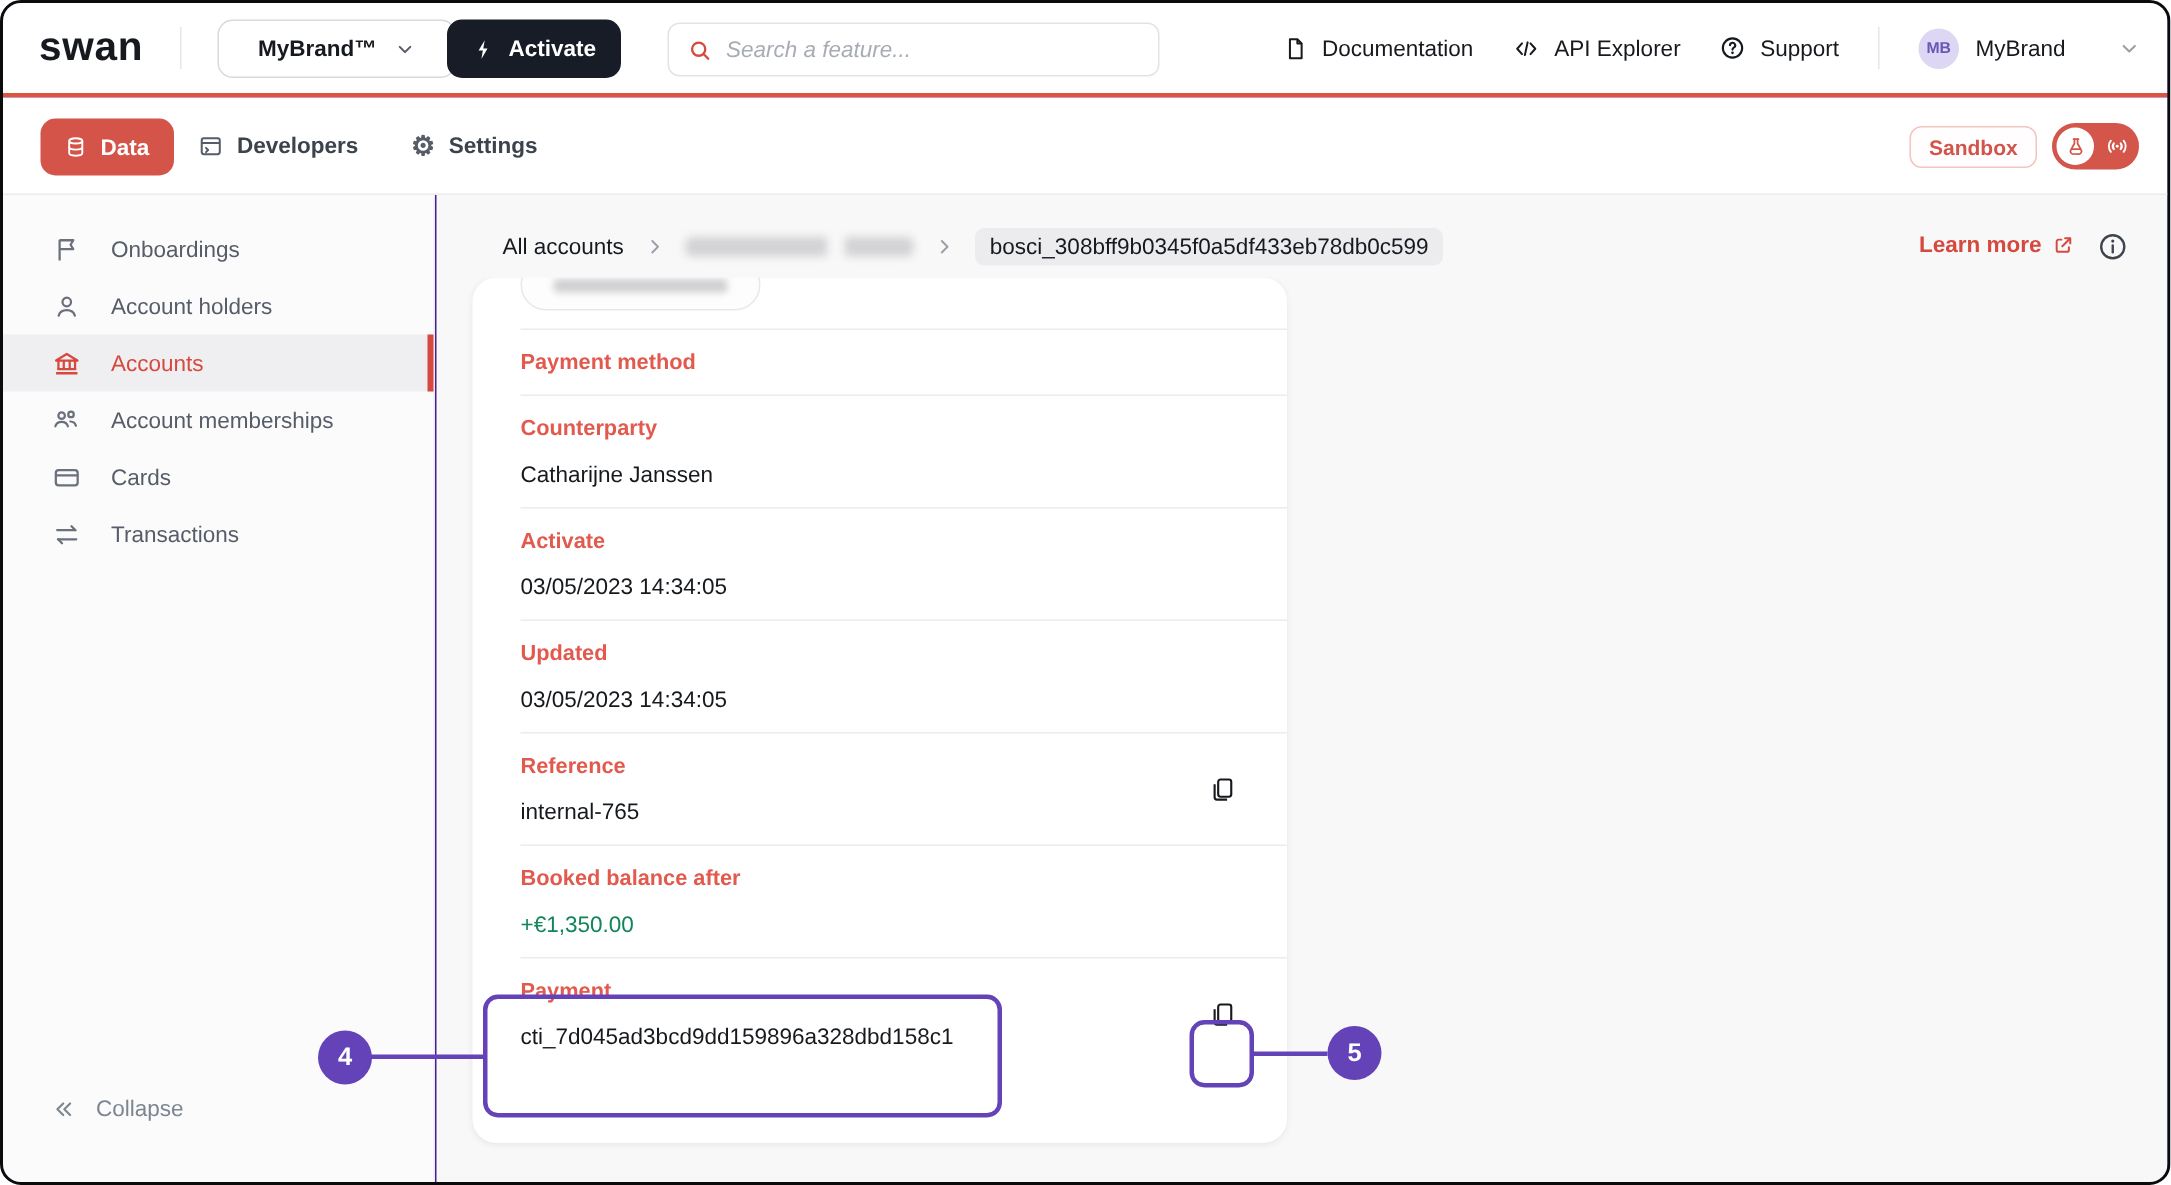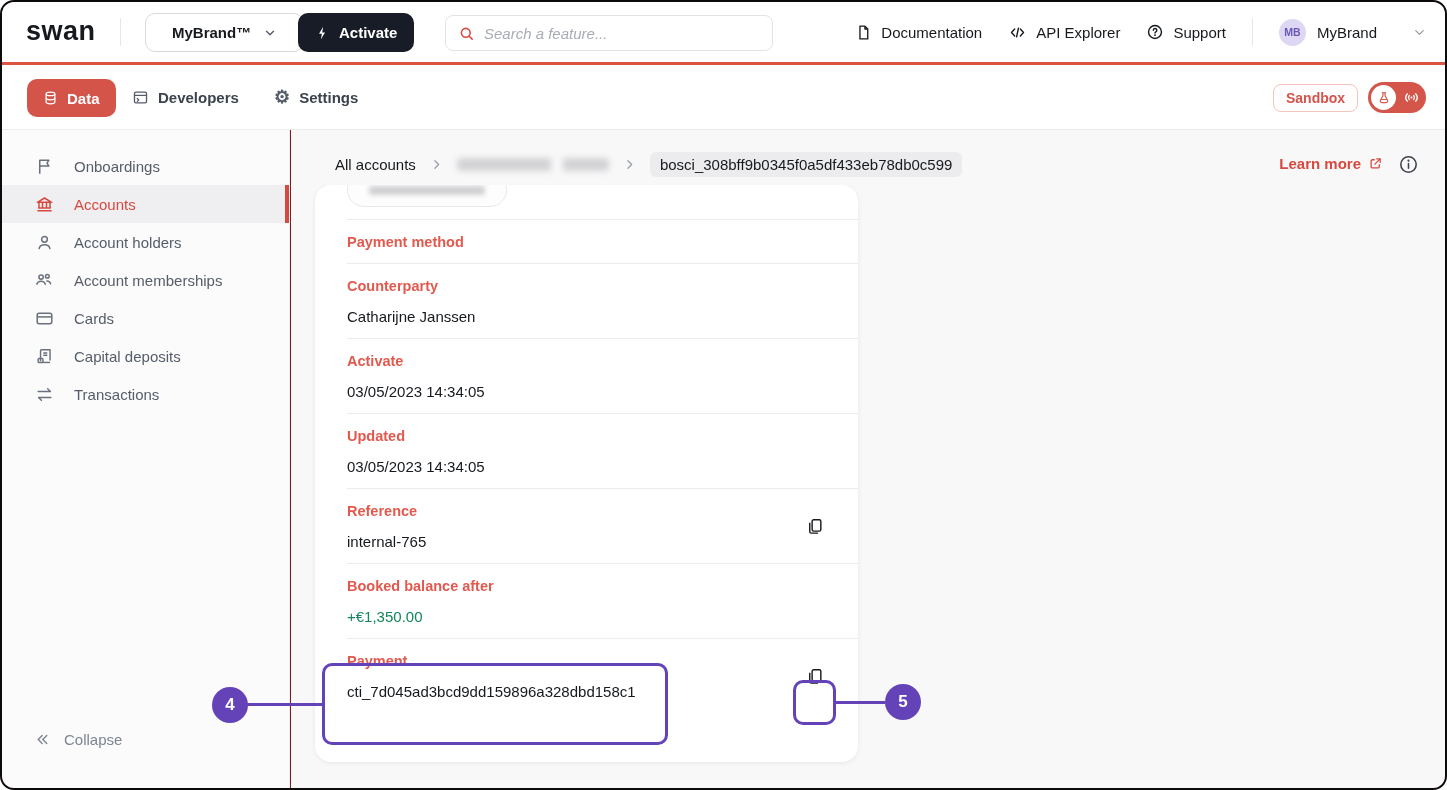--- a/index.html
+++ b/index.html
@@ -1,18 +1,18 @@
 <!DOCTYPE html>
 <html><head>
 <meta charset="utf-8">
 <style>
   * { margin:0; padding:0; box-sizing:border-box; }
   html,body { background:#fff; font-family:"Liberation Sans", sans-serif; }
   .frame { position:relative; width:1447px; height:790px; border:2px solid #0b0b0b;
-           border-radius:14px; overflow:hidden; background:#7f1d1d; }
+           border-radius:14px; overflow:hidden; background:#4c1d95; }
 
   
   .header { position:absolute; left:0; top:0; width:100%; height:60px; background:#fff; }
   .logo { position:absolute; left:24px; top:14px; font-size:27px; font-weight:700;
           letter-spacing:.5px; color:#16191d; }
   .hdr-vdiv { position:absolute; left:118px; top:16px; width:1px; height:28px; background:#e6e6e8; }
   .brand-btn { position:absolute; left:143px; top:11px; height:39px; padding:0 26px;
                border:1px solid #d9d9dc; border-radius:10px; background:#fff;
                display:flex; align-items:center; gap:12px; font-size:15px; font-weight:700; color:#16191d; cursor:pointer; }
   .activate-btn { position:absolute; left:296px; top:11px; height:39px; padding:0 17px;
@@ -252,70 +252,59 @@
     <div class="side-list">
       <div class="side-item">
         <span class="sicon">
           <svg width="19" height="19" viewBox="0 0 24 24" fill="none" stroke="currentColor" stroke-width="1.9" stroke-linejoin="round">
               <path d="M6 21V3.5"></path>
               <path d="M6 4h11.5l-2.3 3.8 2.3 3.7H6"></path>
             </svg>
         </span>
         <span>Onboardings</span>
       </div>
+      <div class="side-item">
+        <span class="sicon">
+          <svg width="19" height="19" viewBox="0 0 24 24" fill="none" stroke="currentColor" stroke-width="1.9" stroke-linecap="round">
+              <circle cx="12" cy="8" r="3.6"></circle>
+              <path d="M5.2 19.5c.9-3.3 3.7-4.6 6.8-4.6s5.9 1.3 6.8 4.6"></path>
+            </svg>
+        </span>
+        <span>Account holders</span>
+      </div>
       <div class="side-item active">
         <span class="sicon">
           <svg width="19" height="19" viewBox="0 0 24 24" fill="none" stroke="currentColor" stroke-width="1.9" stroke-linejoin="round">
               <path d="M3 9.3L12 3.8l9 5.5H3z"></path>
               <path d="M5 9.3v7.2M9.5 9.3v7.2M14.5 9.3v7.2M19 9.3v7.2"></path>
               <path d="M4 16.5h16"></path>
               <path d="M3 20h18"></path>
             </svg>
         </span>
         <span>Accounts</span>
       </div>
       <div class="side-item">
         <span class="sicon">
-          <svg width="19" height="19" viewBox="0 0 24 24" fill="none" stroke="currentColor" stroke-width="1.9" stroke-linecap="round">
-              <circle cx="12" cy="8" r="3.6"></circle>
-              <path d="M5.2 19.5c.9-3.3 3.7-4.6 6.8-4.6s5.9 1.3 6.8 4.6"></path>
-            </svg>
-        </span>
-        <span>Account holders</span>
-      </div>
-      <div class="side-item">
-        <span class="sicon">
           <svg width="20" height="20" viewBox="0 0 24 24" fill="none" stroke="currentColor" stroke-width="1.8" stroke-linecap="round">
               <circle cx="8.5" cy="8.5" r="2.6"></circle>
               <circle cx="16" cy="7.5" r="2.2"></circle>
               <path d="M3.5 17c.7-2.6 2.8-3.6 5-3.6s4.3 1 5 3.6"></path>
               <path d="M15.5 13.2c2 .1 3.8 1 4.4 3.3"></path>
             </svg>
         </span>
         <span>Account memberships</span>
       </div>
       <div class="side-item">
         <span class="sicon">
           <svg width="19" height="19" viewBox="0 0 24 24" fill="none" stroke="currentColor" stroke-width="1.9">
               <rect x="2.8" y="5.5" width="18.4" height="13" rx="2.4"></rect>
               <path d="M2.8 10h18.4"></path>
             </svg>
         </span>
         <span>Cards</span>
-      </div>
-      <div class="side-item">
-        <span class="sicon">
-          <svg width="19" height="19" viewBox="0 0 24 24" fill="none" stroke="currentColor" stroke-width="1.8" stroke-linejoin="round">
-              <path d="M7 18V4.8C7 4 7.6 3.5 8.3 3.5H19v13.7"></path>
-              <path d="M10.5 7.5h5M10.5 10.5h5"></path>
-              <rect x="4" y="14.5" width="6" height="5" rx="1"></rect>
-              <path d="M10 19.5h9"></path>
-            </svg>
-        </span>
-        <span>Capital deposits</span>
       </div>
       <div class="side-item">
         <span class="sicon">
           <svg width="19" height="19" viewBox="0 0 24 24" fill="none" stroke="currentColor" stroke-width="1.9" stroke-linecap="round" stroke-linejoin="round">
               <path d="M4 8.2h15"></path>
               <path d="M16 4.8l3.4 3.4"></path>
               <path d="M20 15.8H5"></path>
               <path d="M8 19.2l-3.4-3.4"></path>
             </svg>
         </span>

